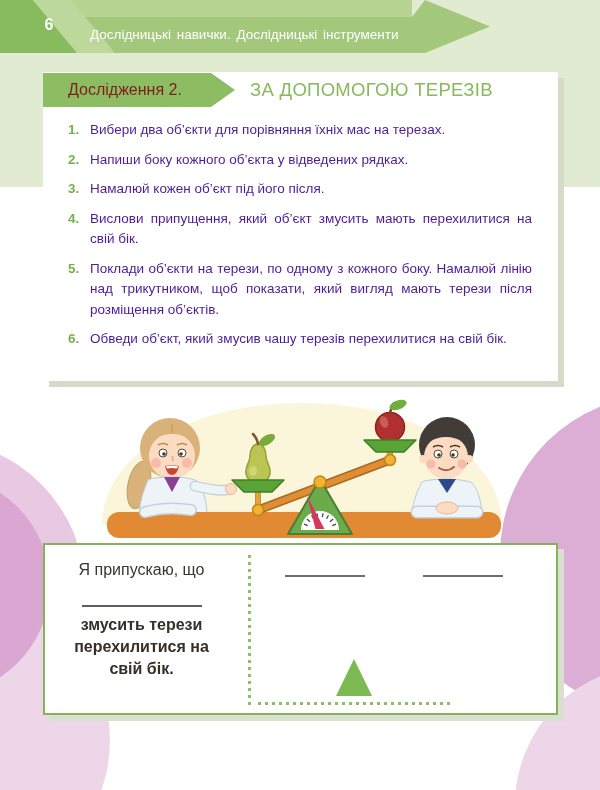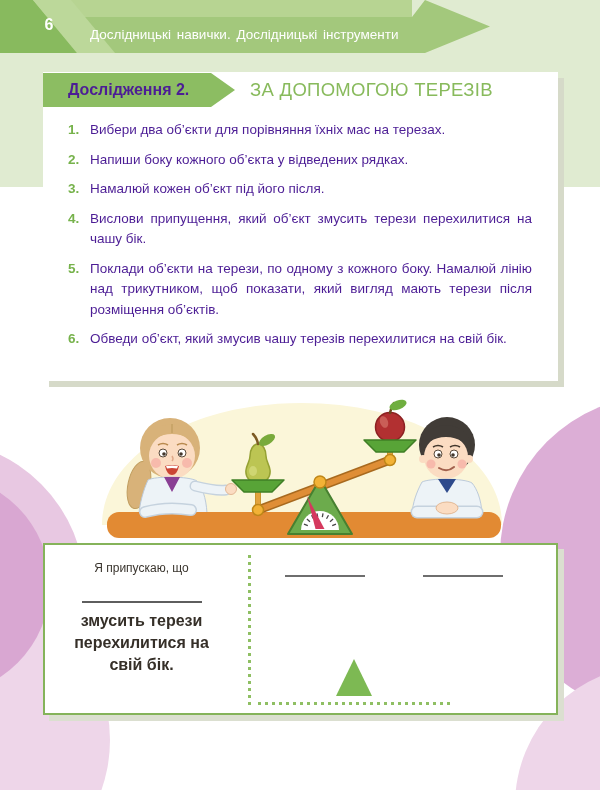--- a/index.html
+++ b/index.html
@@ -30,34 +30,34 @@
   #page-number{left:36px;top:0;width:26px;height:53px;line-height:50px;text-align:center;
                color:#ffffff;font-weight:bold;font-size:16px;}
   #header-title{left:90px;top:17px;height:37px;line-height:36px;color:#ffffff;
                 font-weight:normal;font-size:13.5px;word-spacing:2px;}
 
   
   #main-card{left:43px;top:72px;width:515px;height:309px;background:#ffffff;
              box-shadow:6px 6px 0 #d6dac9;z-index:2;}
   #ribbon{left:0;top:1px;width:192px;height:34px;background:#8cbd62;
           clip-path:polygon(0 0,168px 0,192px 17px,168px 34px,0 34px);
-          color:#4c1d95;font-weight:bold;font-size:16px;line-height:34px;padding-left:25px;
+          color:#7f1d1d;font-weight:normal;font-size:16px;line-height:34px;padding-left:25px;
           box-sizing:border-box;}
   #lesson-title{left:207px;top:1px;height:34px;line-height:34px;color:#88ba5c;
                 font-weight:normal;font-size:18.5px;letter-spacing:.3px;white-space:nowrap;}
   #instr{left:25px;top:48px;width:464px;}
   .instr-item{display:flex;margin-bottom:9px;font-size:13.5px;line-height:20.5px;}
   .instr-num{color:#76b24b;font-weight:bold;width:22px;flex:none;}
   .instr-txt{color:#4c1d95;text-align:justify;}
 
   
   #answer-card{left:43px;top:543px;width:511px;height:168px;background:#ffffff;
                border:2px solid #85b35a;box-shadow:6px 6px 0 #dbdfd0;z-index:2;}
   #hyp-block{left:14px;top:16px;width:165px;text-align:center;}
-  #hyp-lead{font-size:12px;color:#3a352e;margin-bottom:26px;text-align:center;}
+  #hyp-lead{font-size:16px;color:#3a352e;margin-bottom:26px;text-align:center;}
   #hyp-line{width:120px;height:2px;background:#5e5e5e;margin:0 auto 7px auto;}
   #hyp-bold{font-size:16px;font-weight:bold;color:#352f28;line-height:22px;}
   .vdots{position:absolute;width:3px;
          background-image:repeating-linear-gradient(180deg,#8fbf63 0 3px,transparent 3px 7px);}
   .hdots{position:absolute;height:3px;
          background-image:repeating-linear-gradient(90deg,#8fbf63 0 3px,transparent 3px 7px);}
   #divider-dots{left:203px;top:10px;height:150px;}
   .wline{position:absolute;height:2px;background:#6e6e6e;}
   #name-line-1{left:240px;top:30px;width:80px;}
   #name-line-2{left:378px;top:30px;width:80px;}
@@ -100,21 +100,21 @@
     <div class="instr-item">
       <span class="instr-num">2.</span>
       <span class="instr-txt">Напиши боку кожного об’єкта у відведених рядках.</span>
     </div>
     <div class="instr-item">
       <span class="instr-num">3.</span>
       <span class="instr-txt">Намалюй кожен об’єкт під його після.</span>
     </div>
     <div class="instr-item">
       <span class="instr-num">4.</span>
-      <span class="instr-txt">Вислови припущення, який об’єкт змусить терези перехилитися на чашу бік.</span>
+      <span class="instr-txt">Вислови припущення, який об’єкт змусить мають перехилитися на свій бік.</span>
     </div>
     <div class="instr-item">
       <span class="instr-num">5.</span>
       <span class="instr-txt">Поклади об’єкти на терези, по одному з кожного боку. Намалюй лінію над трикутником, щоб показати, який вигляд мають терези після розміщення об’єктів.</span>
     </div>
     <div class="instr-item">
       <span class="instr-num">6.</span>
       <span class="instr-txt">Обведи об’єкт, який змусив чашу терезів перехилитися на свій бік.</span>
     </div>
   </div>

